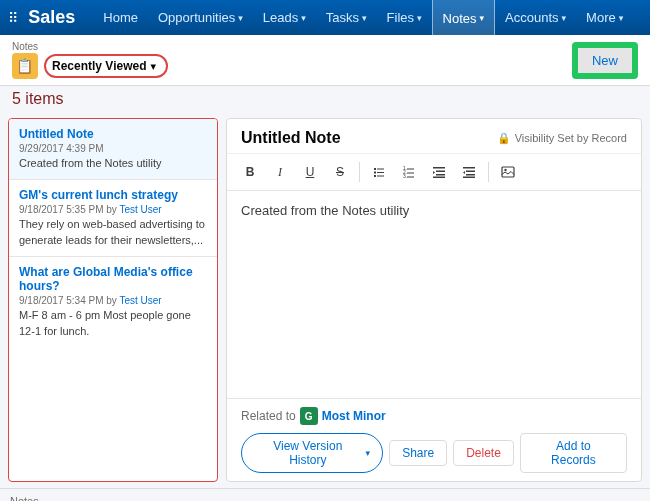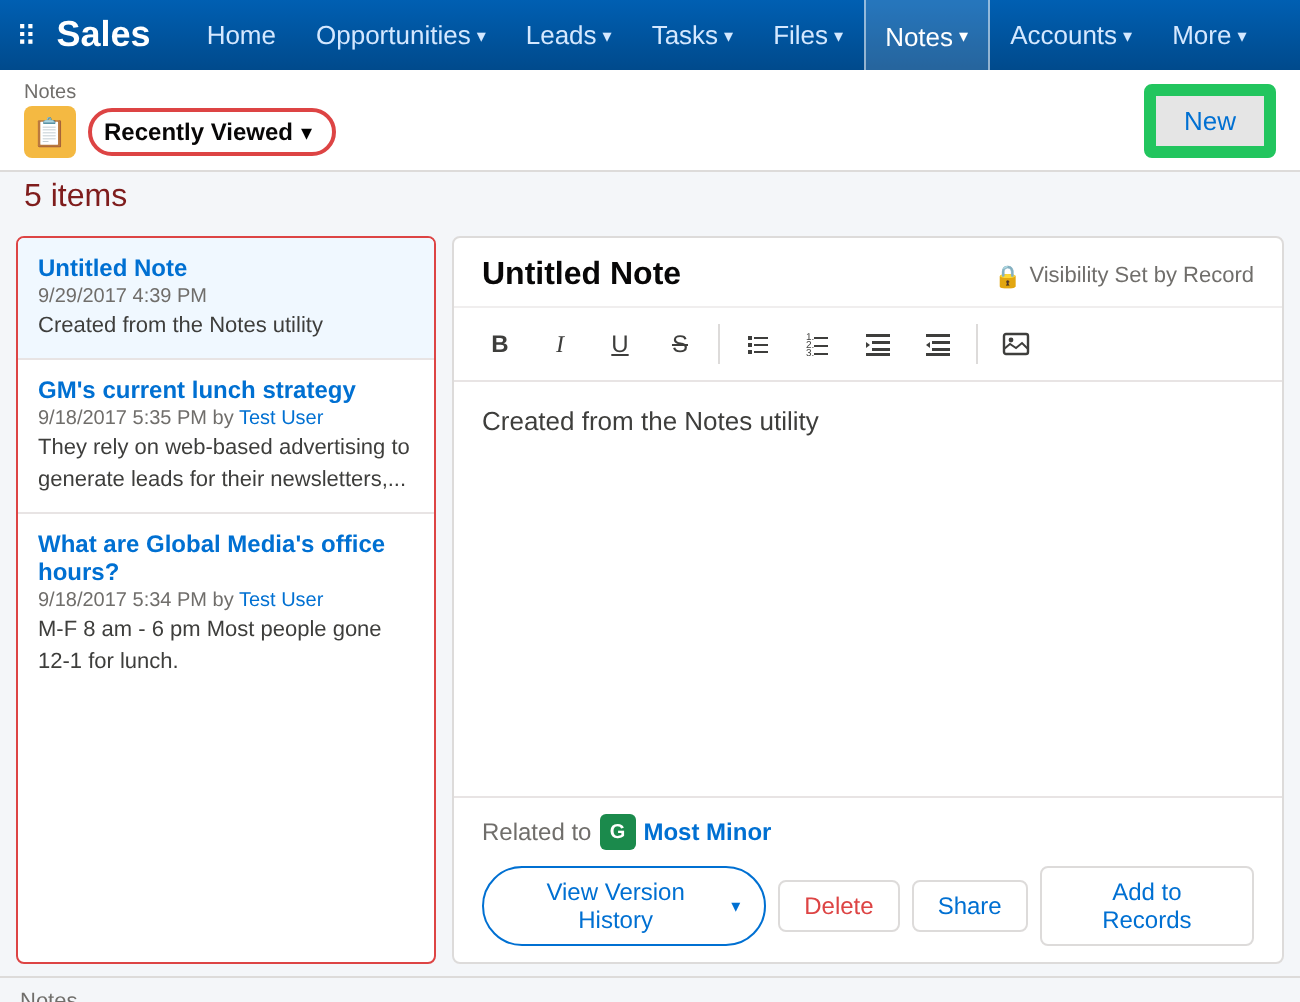--- a/index.html
+++ b/index.html
@@ -469,22 +469,22 @@
       <div class="related-to-row">
         <span>Related to</span>
         <div class="related-icon">G</div>
         <span class="related-name">Most Minor</span>
       </div>
       <div class="action-buttons">
         <button class="action-btn primary">
           <span>View Version History</span>
           <span style="font-size:9px;">▾</span>
         </button>
+        <button class="action-btn">Share</button>
         <button class="action-btn delete">Delete</button>
-        <button class="action-btn">Share</button>
         <button class="action-btn">Add to Records</button>
       </div>
     </div>
 
   </div>
 </div>
 
 <div class="bottom-bar">
   <span>Notes</span>
 </div>

